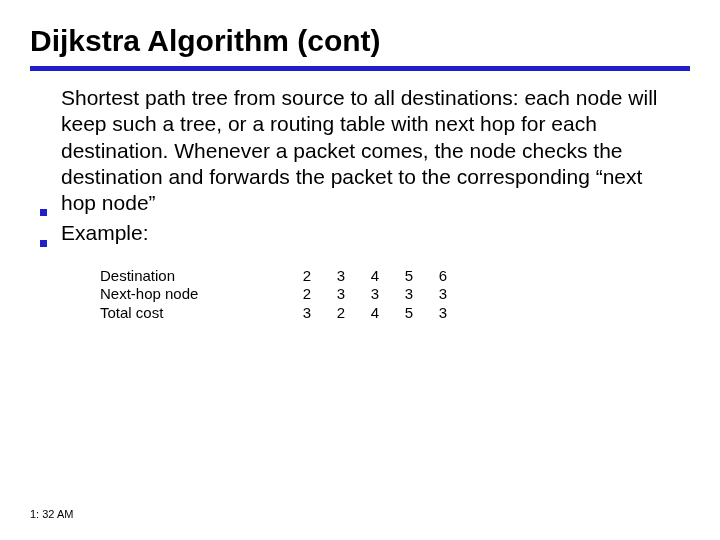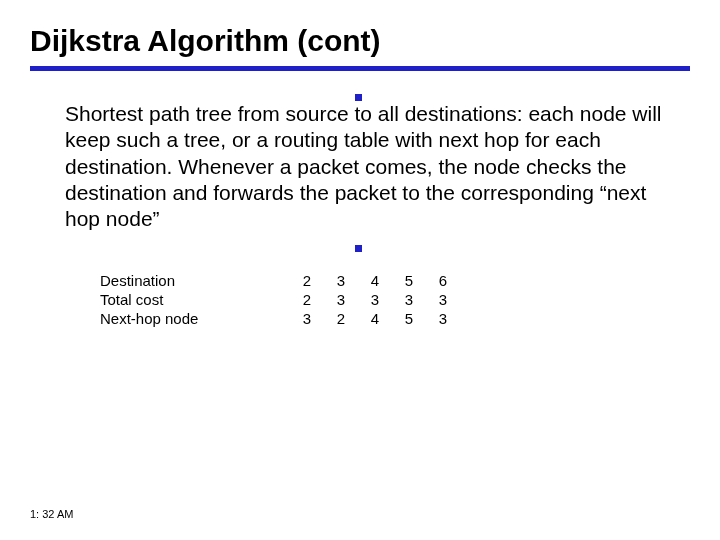--- a/index.html
+++ b/index.html
@@ -7,21 +7,21 @@
   .slide { position: relative; width: 720px; height: 540px; padding: 24px 30px 8px 30px; }
   .title {
     font-family: Arial, Helvetica, sans-serif;
     font-weight: 900;
     font-size: 30px;
     letter-spacing: 0px;
     padding-bottom: 6px;
   }
   .rule { height: 5px; background: #2020c8; margin-top: 2px; margin-bottom: 14px; }
   .bullets { margin-left: 10px; }
-  .bullet-row { display: flex; align-items: center; margin-bottom: 4px; flex-direction: column; }
+  .bullet-row { display: flex; align-items: flex-end; margin-bottom: 4px; }
   .bullet-dot {
     width: 7px; height: 7px; background: #2020c8;
     flex: 0 0 7px; margin-top: 9px; margin-right: 14px;
   }
   .bullet-text { font-size: 21px; line-height: 1.25; max-width: 600px; }
   .table-wrap { margin-top: 20px; margin-left: 70px; display: flex; font-size: 15px; line-height: 1.25; }
   .tbl-labels { width: 190px; }
   .tbl-grid { display: grid; grid-template-columns: repeat(5, 34px); column-gap: 0; }
   .tbl-grid span { text-align: center; }
   .footer { position: absolute; left: 30px; bottom: 20px; font-size: 11px; font-family: Arial, Helvetica, sans-serif; color: #000; }
@@ -34,28 +34,29 @@
   <div class="title">Dijkstra Algorithm (cont)</div>
   <div class="rule"></div>
 
   <div class="bullets">
     <div class="bullet-row">
       <div class="bullet-dot"></div>
       <div class="bullet-text">Shortest path tree from source to all destinations: each node will keep such a tree, or a routing table with next hop for each destination. Whenever a packet comes, the node checks the destination and forwards the packet to the corresponding “next hop node”</div>
     </div>
     <div class="bullet-row">
       <div class="bullet-dot"></div>
+      <div class="bullet-text">Example:</div>
     </div>
   </div>
 
   <div class="table-wrap">
     <div class="tbl-labels">
       <div>Destination</div>
+      <div>Next-hop node</div>
       <div>Total cost</div>
-      <div>Next-hop node</div>
     </div>
     <div class="tbl-grid">
       <span>2</span>
       <span>3</span>
       <span>4</span>
       <span>5</span>
       <span>6</span>
 
       <span>2</span>
       <span>3</span>

